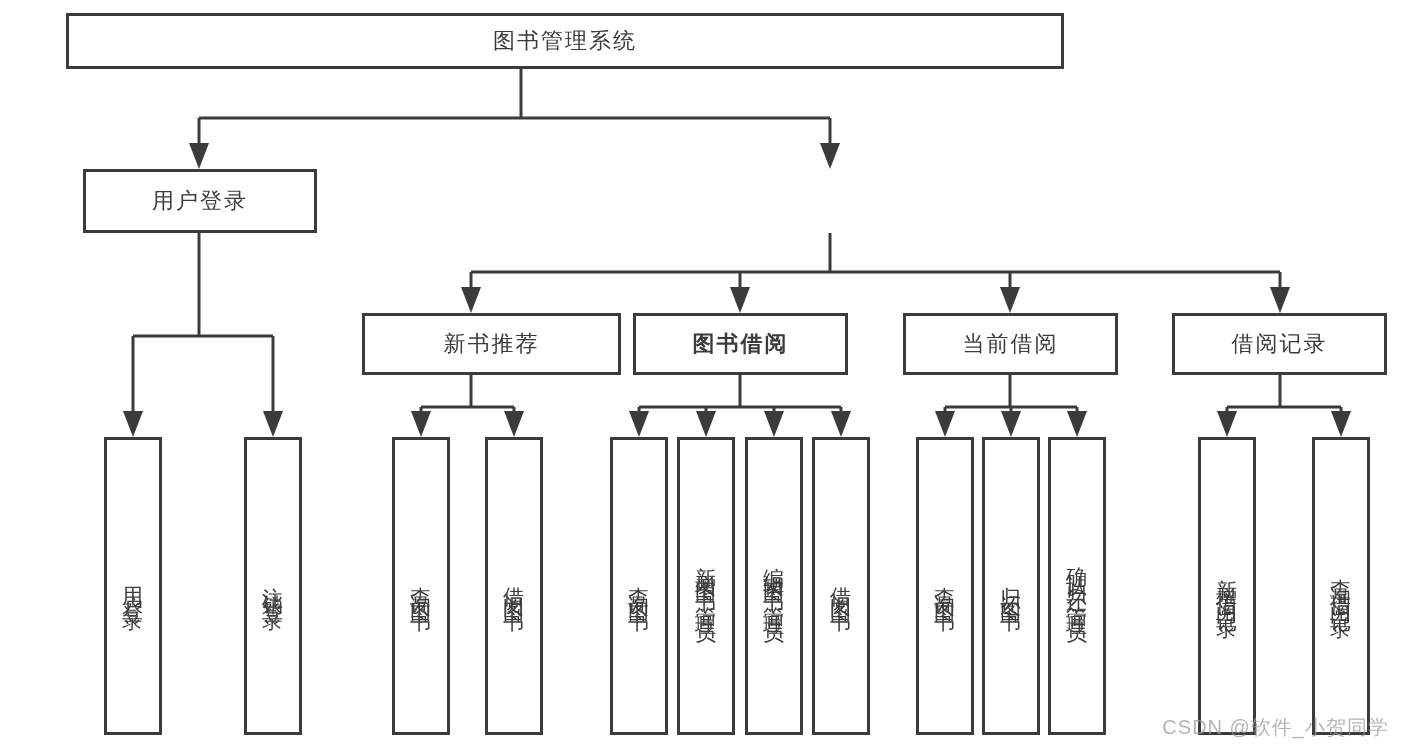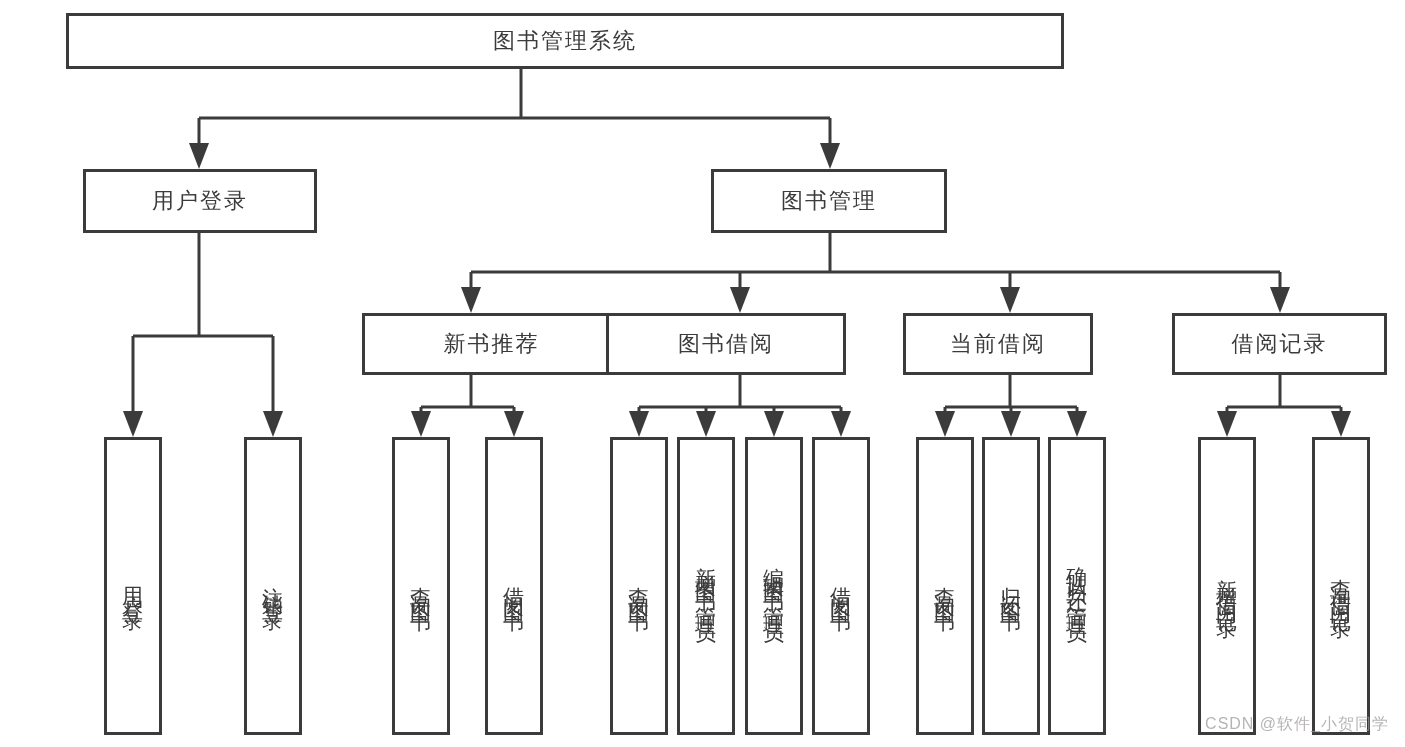--- a/index.html
+++ b/index.html
@@ -46,21 +46,21 @@
     writing-mode: vertical-rl;
     text-orientation: mixed;
     letter-spacing: 8px;
     line-height: 1;
     max-height: 284px;
   }
   .watermark {
     position: absolute;
     top: 714px;
     right: 16px;
-    font-size: 16px;
+    font-size: 20px;
     color: #9f9a9a;
     opacity: 0.75;
     letter-spacing: 1px;
     white-space: nowrap;
   }
 </style>
 </head>
 <body>
 
 <div class="stage">
@@ -127,25 +127,24 @@
       <polygon points="1001,411 1021,411 1011,437"></polygon>
       <polygon points="1067,411 1087,411 1077,437"></polygon>
       <polygon points="1217,411 1237,411 1227,437"></polygon>
       <polygon points="1331,411 1351,411 1341,437"></polygon>
     </g>
   </svg>
 
   <div class="hbox" style="left:22px; top:13px; width:998px; height:56px;margin-left:44px;">图书管理系统</div>
 
   <div class="hbox" style="left:83px; top:169px; width:234px; height:64px;">用户登录</div>
-  <div class="hbox" style="left:711px; top:169px; width:236px; height:64px;">图书管理</div>
 
   <div class="hbox" style="left:362px; top:313px; width:259px; height:62px;">新书推荐</div>
-  <div class="hbox" style="left:606px; top:313px; width:240px; height:62px;">图书借阅</div>
-  <div class="hbox" style="left:903px; top:313px; width:190px; height:62px;text-align:right;">当前借阅</div>
+  <div class="hbox" style="left:633px; top:313px; width:215px; height:62px;font-weight:bold;">图书借阅</div>
+  <div class="hbox" style="left:903px; top:313px; width:215px; height:62px;text-align:right;">当前借阅</div>
   <div class="hbox" style="left:1172px; top:313px; width:215px; height:62px;">借阅记录</div>
 
   <div class="vbox" style="left:104px;">
     <span>用户登录</span>
   </div>
   <div class="vbox" style="left:244px;">
     <span>注销登录</span>
   </div>
 
   <div class="vbox" style="left:392px;">

